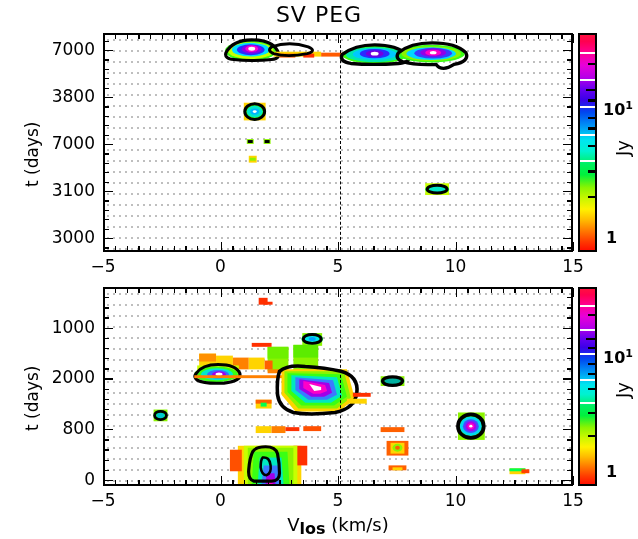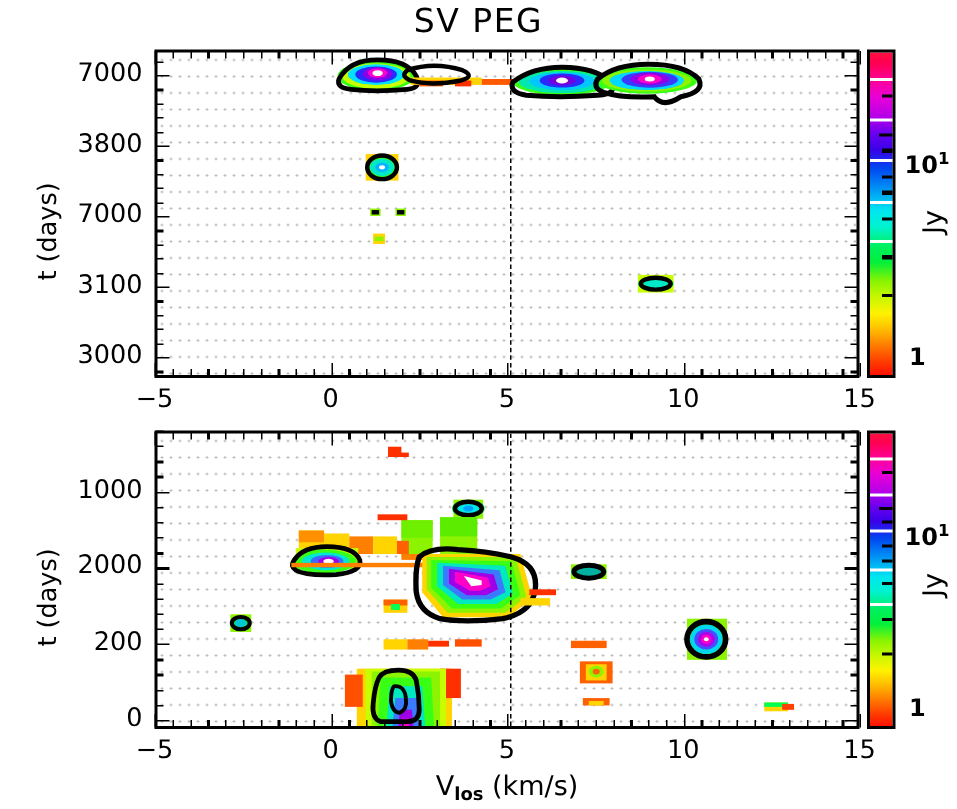--- a/index.html
+++ b/index.html
@@ -34,21 +34,21 @@
   .tickx{width:1.3px;}
   .ticky{height:1.3px;}
 
   
   .ylab{position:absolute;text-align:right;font-size:17px;line-height:17px;}
   .xlab{position:absolute;text-align:center;font-size:17px;line-height:17px;}
 
   .axis-title-y{position:absolute;font-size:17px;white-space:nowrap;
       transform:rotate(-90deg);transform-origin:0 0;}
   .axis-title-x{position:absolute;font-size:18px;white-space:nowrap;text-align:center;}
-  .axis-title-x .sub{font-size:12px;vertical-align:-3px;font-weight:bold;}
+  .axis-title-x .sub{font-size:16px;vertical-align:-3px;font-weight:bold;}
 
   
   .cbar{position:absolute;box-sizing:border-box;border:2.5px solid #000;
         background:linear-gradient(to top,
            #ff1000 0%, #ff3b00 4%, #ff7a00 9%, #ffbb00 14%, #fff200 19%,
            #c8f700 24%, #8cf400 29%,
            #00f03c 35%, #00f060 40%,
            #00f2d0 46%, #00e6f0 51%,
            #0090f5 58%, #0048f0 64%,
            #3b00e8 70%, #6a00f0 75%,
@@ -572,18 +572,18 @@
       <div class="tick ticky" style="left:563px;top:327.61224489795916px;width:9px;"></div>
       <div class="tick ticky" style="left:104px;top:317.4591836734694px;width:5px;"></div>
       <div class="tick ticky" style="left:567px;top:317.4591836734694px;width:5px;"></div>
       <div class="tick ticky" style="left:104px;top:307.3061224489796px;width:5px;"></div>
       <div class="tick ticky" style="left:567px;top:307.3061224489796px;width:5px;"></div>
       <div class="tick ticky" style="left:104px;top:297.15306122448976px;width:5px;"></div>
       <div class="tick ticky" style="left:567px;top:297.15306122448976px;width:5px;"></div>
       <div class="tick ticky" style="left:104px;top:287px;width:5px;"></div>
       <div class="tick ticky" style="left:567px;top:287px;width:5px;"></div>
       <div class="ylab" style="left: 7px; top: 470.908px; width: 88px;">0</div>
-      <div class="ylab" style="left: 7px; top: 420.143px; width: 88px;">200</div>
+      <div class="ylab" style="left: 7px; top: 420.143px; width: 88px;">800</div>
       <div class="ylab" style="left: 7px; top: 369.378px; width: 88px;">2000</div>
       <div class="ylab" style="left: 7px; top: 318.612px; width: 88px;">1000</div>
     </div>
 
 </div>
 
 </body></html>

